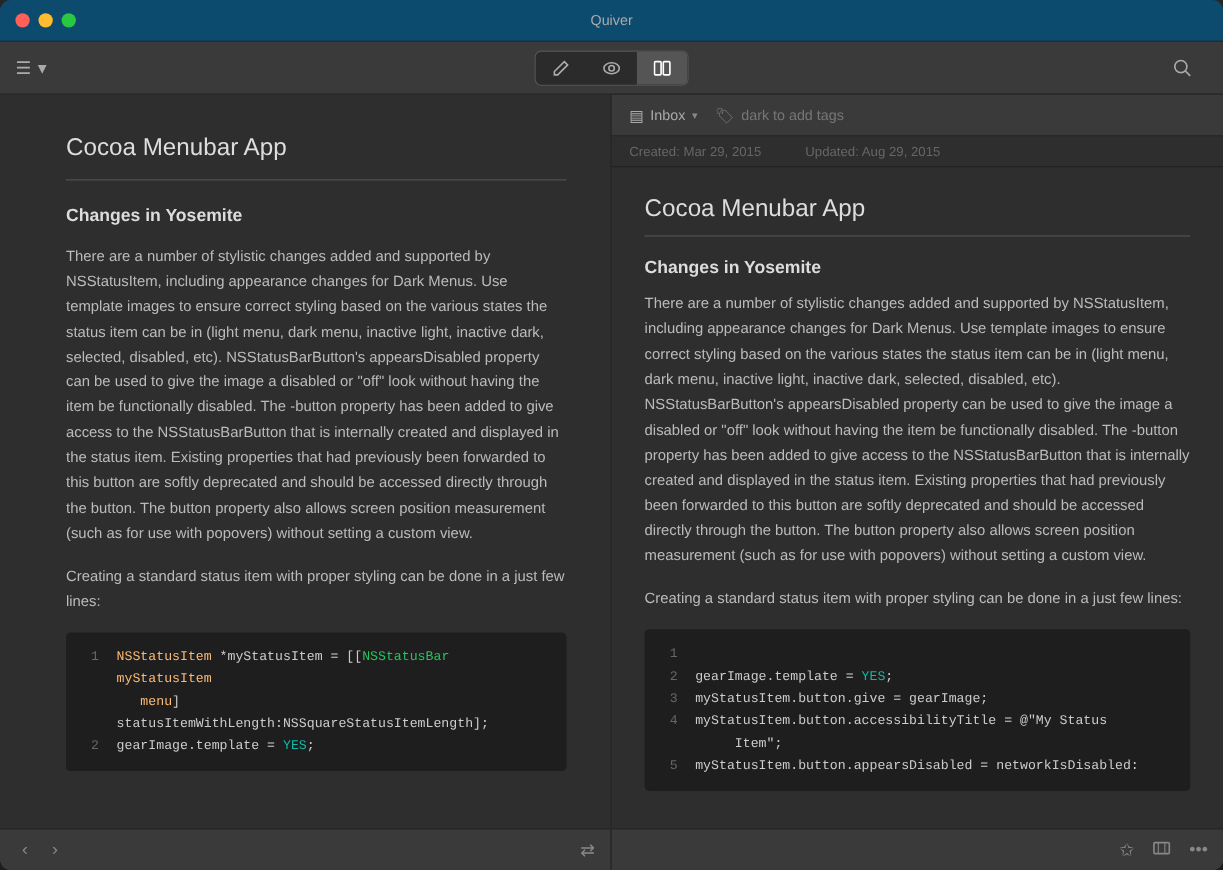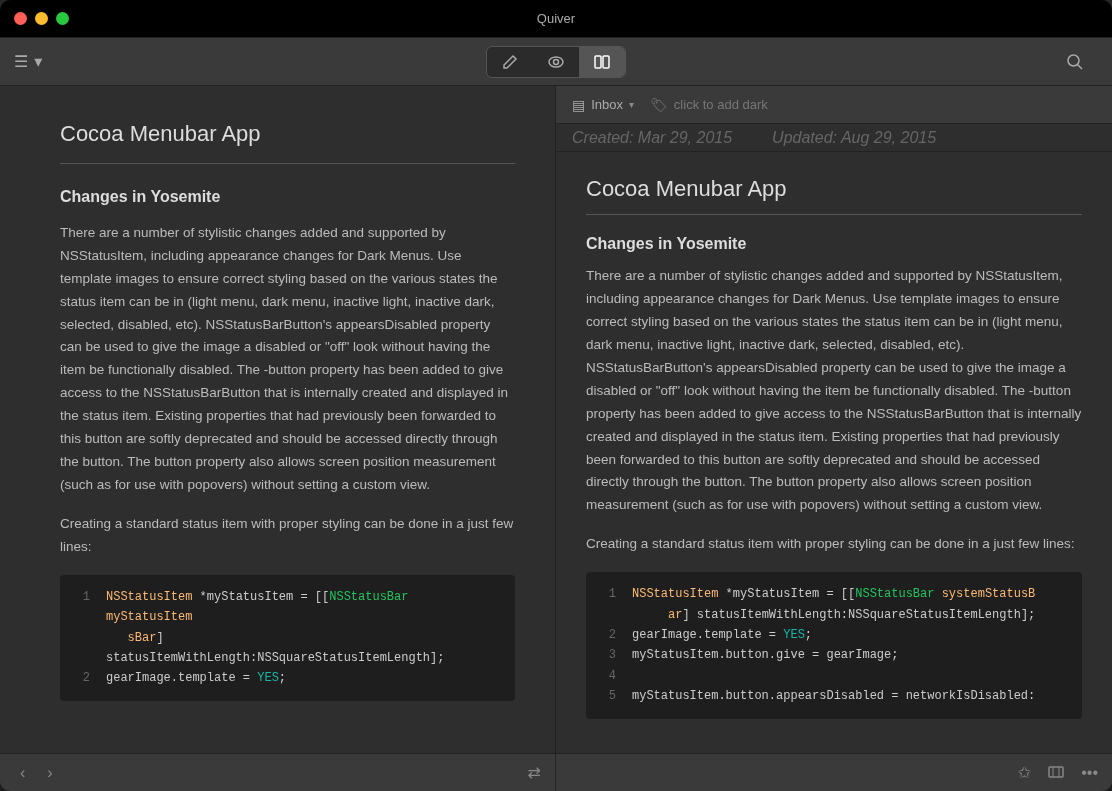--- a/index.html
+++ b/index.html
@@ -18,21 +18,21 @@
       border-radius: 10px;
       overflow: hidden;
       display: flex;
       flex-direction: column;
       background: #2e2e2e;
       box-shadow: 0 20px 60px rgba(0,0,0,0.8);
     }
 
     .title-bar {
       height: 38px;
-      background: #000000;
+      background: #0c4a6e;
       display: flex;
       align-items: center;
       justify-content: center;
       position: relative;
       flex-shrink: 0;
       border-bottom: 1px solid #222;
     }
 
     .traffic-lights {
       position: absolute;
@@ -279,24 +279,23 @@
       font-size: 14px;
     }
 
     .preview-meta {
       height: 28px;
       padding: 0 16px;
       display: flex;
       align-items: center;
       gap: 40px;
       color: #666;
-      font-size: 16px;
+      font-size: 12px;
       flex-shrink: 0;
       border-bottom: 1px solid #222;
-      font-style: italic;
     }
 
     .preview-content {
       flex: 1;
       overflow-y: auto;
       padding: 24px 30px;
       color: #ccc;
     }
 
     .preview-title {
@@ -420,21 +419,21 @@
         <div class="editor-title">Cocoa Menubar App</div>
         <hr class="editor-divider">
         <div class="editor-h2">Changes in Yosemite</div>
         <p class="editor-p">There are a number of stylistic changes added and supported by NSStatusItem, including appearance changes for Dark Menus. Use template images to ensure correct styling based on the various states the status item can be in (light menu, dark menu, inactive light, inactive dark, selected, disabled, etc). NSStatusBarButton's appearsDisabled property can be used to give the image a disabled or "off" look without having the item be functionally disabled. The -button property has been added to give access to the NSStatusBarButton that is internally created and displayed in the status item. Existing properties that had previously been forwarded to this button are softly deprecated and should be accessed directly through the button. The button property also allows screen position measurement (such as for use with popovers) without setting a custom view.</p>
         <p class="editor-p">Creating a standard status item with proper styling can be done in a just few lines:</p>
         <div class="code-block">
           <div class="code-line">
             <span class="line-num">1</span>
             <span class="code-text">
               <span class="kw-class">NSStatusItem</span> *myStatusItem = [[<span class="kw-blue">NSStatusBar</span> <span class="kw-class">myStatusItem</span><br>
-              &nbsp;&nbsp;&nbsp;<span class="kw-class">sBar</span>] statusItemWithLength:NSSquareStatusItemLength];
+              &nbsp;&nbsp;&nbsp;<span class="kw-class">menu</span>] statusItemWithLength:NSSquareStatusItemLength];
             </span>
           </div>
           <div class="code-line">
             <span class="line-num">2</span>
             <span class="code-text">
               gearImage.template = <span class="kw-yellow">YES</span>;
             </span>
           </div>
         </div>
       </div>
@@ -449,51 +448,48 @@
 
     <div class="preview-panel">
       <div class="preview-header">
         <div class="notebook-badge">
           <span class="notebook-icon">▤</span>
           <span>Inbox</span>
           <span class="dropdown-arrow">▾</span>
         </div>
         <div class="tags-area">
           <span class="tag-icon">🏷</span>
-          <span>click to add dark</span>
+          <span>dark to add tags</span>
         </div>
       </div>
       <div class="preview-meta">
         <span>Created: Mar 29, 2015</span>
         <span>Updated: Aug 29, 2015</span>
       </div>
       <div class="preview-content">
         <div class="preview-title">Cocoa Menubar App</div>
         <hr class="preview-divider">
         <div class="preview-h2">Changes in Yosemite</div>
         <p class="preview-p">There are a number of stylistic changes added and supported by NSStatusItem, including appearance changes for Dark Menus. Use template images to ensure correct styling based on the various states the status item can be in (light menu, dark menu, inactive light, inactive dark, selected, disabled, etc). NSStatusBarButton's appearsDisabled property can be used to give the image a disabled or "off" look without having the item be functionally disabled. The -button property has been added to give access to the NSStatusBarButton that is internally created and displayed in the status item. Existing properties that had previously been forwarded to this button are softly deprecated and should be accessed directly through the button. The button property also allows screen position measurement (such as for use with popovers) without setting a custom view.</p>
         <p class="preview-p">Creating a standard status item with proper styling can be done in a just few lines:</p>
         <div class="preview-code-block">
           <div class="code-line">
             <span class="line-num">1</span>
-            <span class="code-text">
-              <span class="kw-class">NSStatusItem</span> *myStatusItem = [[<span class="kw-blue">NSStatusBar</span> <span class="kw-class">systemStatusB</span><br>
-              &nbsp;&nbsp;&nbsp;&nbsp;&nbsp;<span class="kw-class">ar</span>] statusItemWithLength:NSSquareStatusItemLength];
-            </span>
           </div>
           <div class="code-line">
             <span class="line-num">2</span>
             <span class="code-text">gearImage.template = <span class="kw-yellow">YES</span>;</span>
           </div>
           <div class="code-line">
             <span class="line-num">3</span>
             <span class="code-text">myStatusItem.button.give = gearImage;</span>
           </div>
           <div class="code-line">
             <span class="line-num">4</span>
+            <span class="code-text">myStatusItem.button.accessibilityTitle = @"My Status<br>&nbsp;&nbsp;&nbsp;&nbsp;&nbsp;Item";</span>
           </div>
           <div class="code-line">
             <span class="line-num">5</span>
             <span class="code-text">myStatusItem.button.appearsDisabled = networkIsDisabled:</span>
           </div>
         </div>
       </div>
       <div class="preview-bottom">
         <span class="star-icon">✩</span>
         <span class="share-icon">

